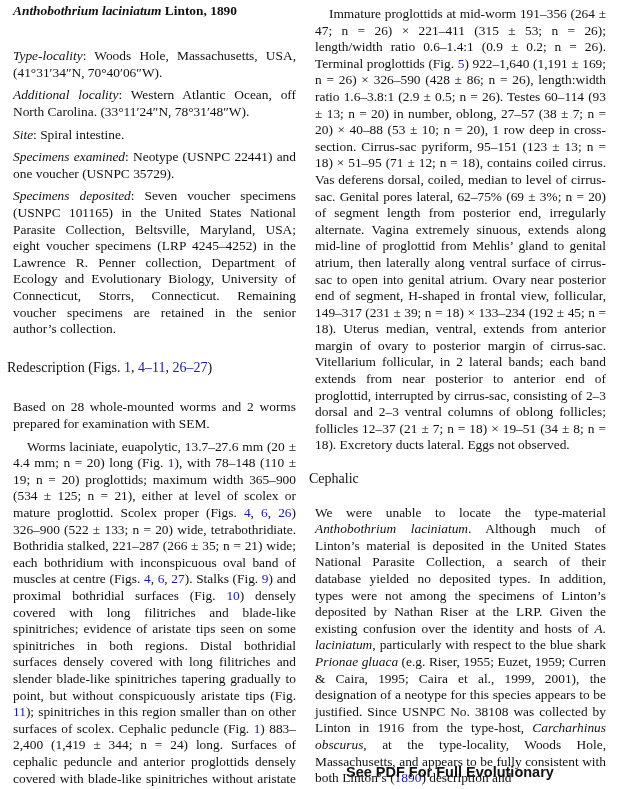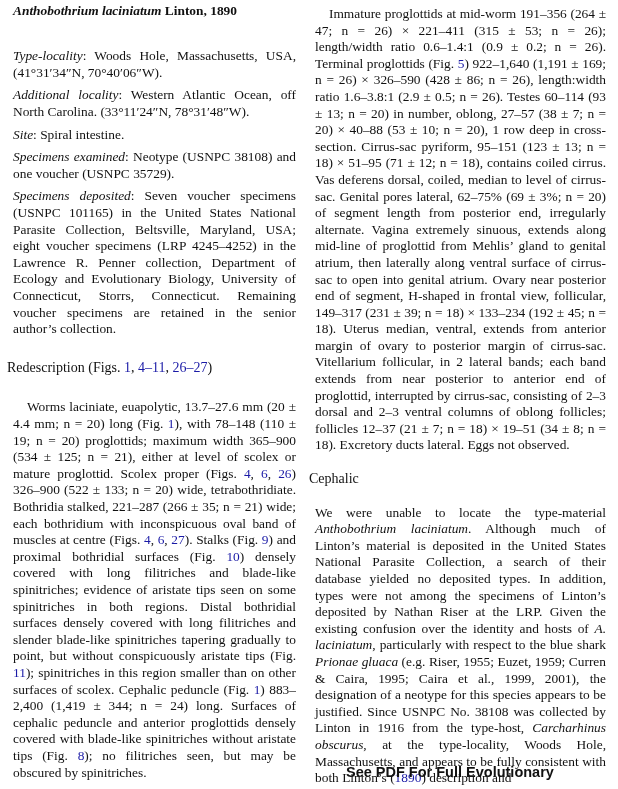--- a/index.html
+++ b/index.html
@@ -23,26 +23,27 @@
 </head>
 <body>
 
 <div class="col left">
   <p class="title"><i>Anthobothrium laciniatum</i><span> Linton, 1890</span></p>
   <div class="gap1"></div>
   <div id="taxonomy">
       <p><i>Type-locality</i>: <span>Woods Hole, Massachusetts, USA, (41°31′34″N, 70°40′06″W).</span></p>
       <p><i>Additional locality</i>: <span>Western Atlantic Ocean, off North Carolina. (33°11′24″N, 78°31′48″W).</span></p>
       <p><i>Site</i>: <span>Spiral intestine.</span></p>
-      <p><i>Specimens examined</i>: <span>Neotype (USNPC 38108) and one voucher (USNPC 35729).</span></p>
+      <p><i>Specimens examined</i>: <span>Neotype (USNPC 22441) and one voucher (USNPC 35729).</span></p>
       <p><i>Specimens deposited</i>: <span>Seven voucher specimens (USNPC 101165) in the United States National Parasite Collection, Beltsville, Maryland, USA; eight voucher specimens (LRP 4245–4252) in the Lawrence R. Penner collection, Department of Ecology and Evolutionary Biology, University of Connecticut, Storrs, Connecticut. Remaining voucher specimens are retained in the senior author’s collection.</span></p>
     </div>
   <div class="gap1"></div>
   <p class="heading" id="redesc">Redescription (Figs. <span class="link">1</span>, <span class="link">4–11</span>, <span class="link">26–27</span>)</p>
   <div class="gap1"></div>
+  <p>Based on 28 whole-mounted worms and 2 worms prepared for examination with SEM.</p>
   <p class="indent" id="p-worms"><span>Worms laciniate, euapolytic, 13.7–27.6 mm (20 ± 4.4 mm; n = 20) long (Fig. </span><span class="link">1</span><span>), with 78–148 (110 ± 19; n = 20) proglottids; maximum width 365–900 (534 ± 125; n = 21), either at level of scolex or mature proglottid. Scolex proper (Figs. </span><span class="link">4</span><span>, </span><span class="link">6</span><span>, </span><span class="link">26</span><span>) 326–900 (522 ± 133; n = 20) wide, tetrabothridiate. Bothridia stalked, 221–287 (266 ± 35; n = 21) wide; each bothridium with inconspicuous oval band of muscles at centre (Figs. </span><span class="link">4</span><span>, </span><span class="link">6</span><span>, </span><span class="link">27</span><span>). Stalks (Fig. </span><span class="link">9</span><span>) and proximal bothridial surfaces (Fig. </span><span class="link">10</span><span>) densely covered with long filitriches and blade-like spinitriches; evidence of aristate tips seen on some spinitriches in both regions. Distal bothridial surfaces densely covered with long filitriches and slender blade-like spinitriches tapering gradually to point, but without conspicuously aristate tips (Fig. </span><span class="link">11</span><span>); spinitriches in this region smaller than on other surfaces of scolex. Cephalic peduncle (Fig. </span><span class="link">1</span><span>) 883–2,400 (1,419 ± 344; n = 24) long. Surfaces of cephalic peduncle and anterior proglottids densely covered with blade-like spinitriches without aristate tips (Fig. </span><span class="link">8</span><span>); no filitriches seen, but may be obscured by spinitriches.</span></p>
 </div>
 
 <div class="col right">
   <p class="indent" id="p-prog"><span>Immature proglottids at mid-worm 191–356 (264 ± 47; n = 26) × 221–411 (315 ± 53; n = 26); length/width ratio 0.6–1.4:1 (0.9 ± 0.2; n = 26). Terminal proglottids (Fig. </span><span class="link">5</span><span>) 922–1,640 (1,191 ± 169; n = 26) × 326–590 (428 ± 86; n = 26), length:width ratio 1.6–3.8:1 (2.9 ± 0.5; n = 26). Testes 60–114 (93 ± 13; n = 20) in number, oblong, 27–57 (38 ± 7; n = 20) × 40–88 (53 ± 10; n = 20), 1 row deep in cross-section. Cirrus-sac pyriform, 95–151 (123 ± 13; n = 18) × 51–95 (71 ± 12; n = 18), contains coiled cirrus. Vas deferens dorsal, coiled, median to level of cirrus-sac. Genital pores lateral, 62–75% (69 ± 3%; n = 20) of segment length from posterior end, irregularly alternate. Vagina extremely sinuous, extends along mid-line of proglottid from Mehlis’ gland to genital atrium, then laterally along ventral surface of cirrus-sac to open into genital atrium. Ovary near posterior end of segment, H-shaped in frontal view, follicular, 149–317 (231 ± 39; n = 18) × 133–234 (192 ± 45; n = 18). Uterus median, ventral, extends from anterior margin of ovary to posterior margin of cirrus-sac. Vitellarium follicular, in 2 lateral bands; each band extends from near posterior to anterior end of proglottid, interrupted by cirrus-sac, consisting of 2–3 dorsal and 2–3 ventral columns of oblong follicles; follicles 12–37 (21 ± 7; n = 18) × 19–51 (34 ± 8; n = 18). Excretory ducts lateral. Eggs not observed.</span></p>
   <div class="gap2"></div>
   <p class="heading">Cephalic</p>
   <div class="gap2"></div>
   <p id="p-remarks"><span>We were unable to locate the type-material </span><i>Anthobothrium laciniatum</i><span>. Although much of Linton’s material is deposited in the United States National Parasite Collection, a search of their database yielded no deposited types. In addition, types were not among the specimens of Linton’s deposited by Nathan Riser at the LRP. Given the existing confusion over the identity and hosts of </span><i>A. laciniatum</i><span>, particularly with respect to the blue shark </span><i>Prionae gluaca</i><span> (e.g. Riser, 1955; Euzet, 1959; Curren &amp; Caira, 1995; Caira et al., 1999, 2001), the designation of a neotype for this species appears to be justified. Since USNPC No. 38108 was collected by Linton in 1916 from the type-host, </span><i>Carcharhinus obscurus</i><span>, at the type-locality, Woods Hole, Massachusetts, and appears to be fully consistent with both Linton’s (</span><span class="link">1890</span><span>) description and</span></p>
 </div>

